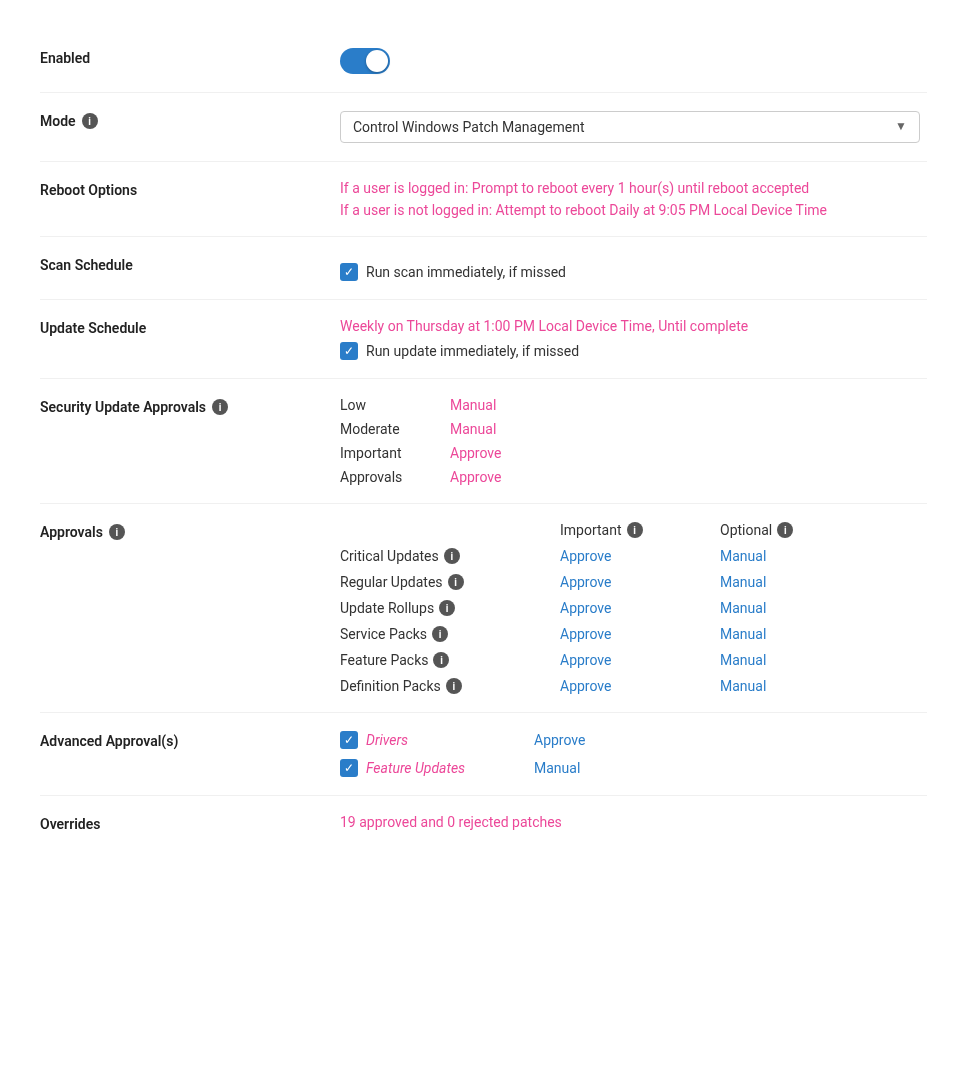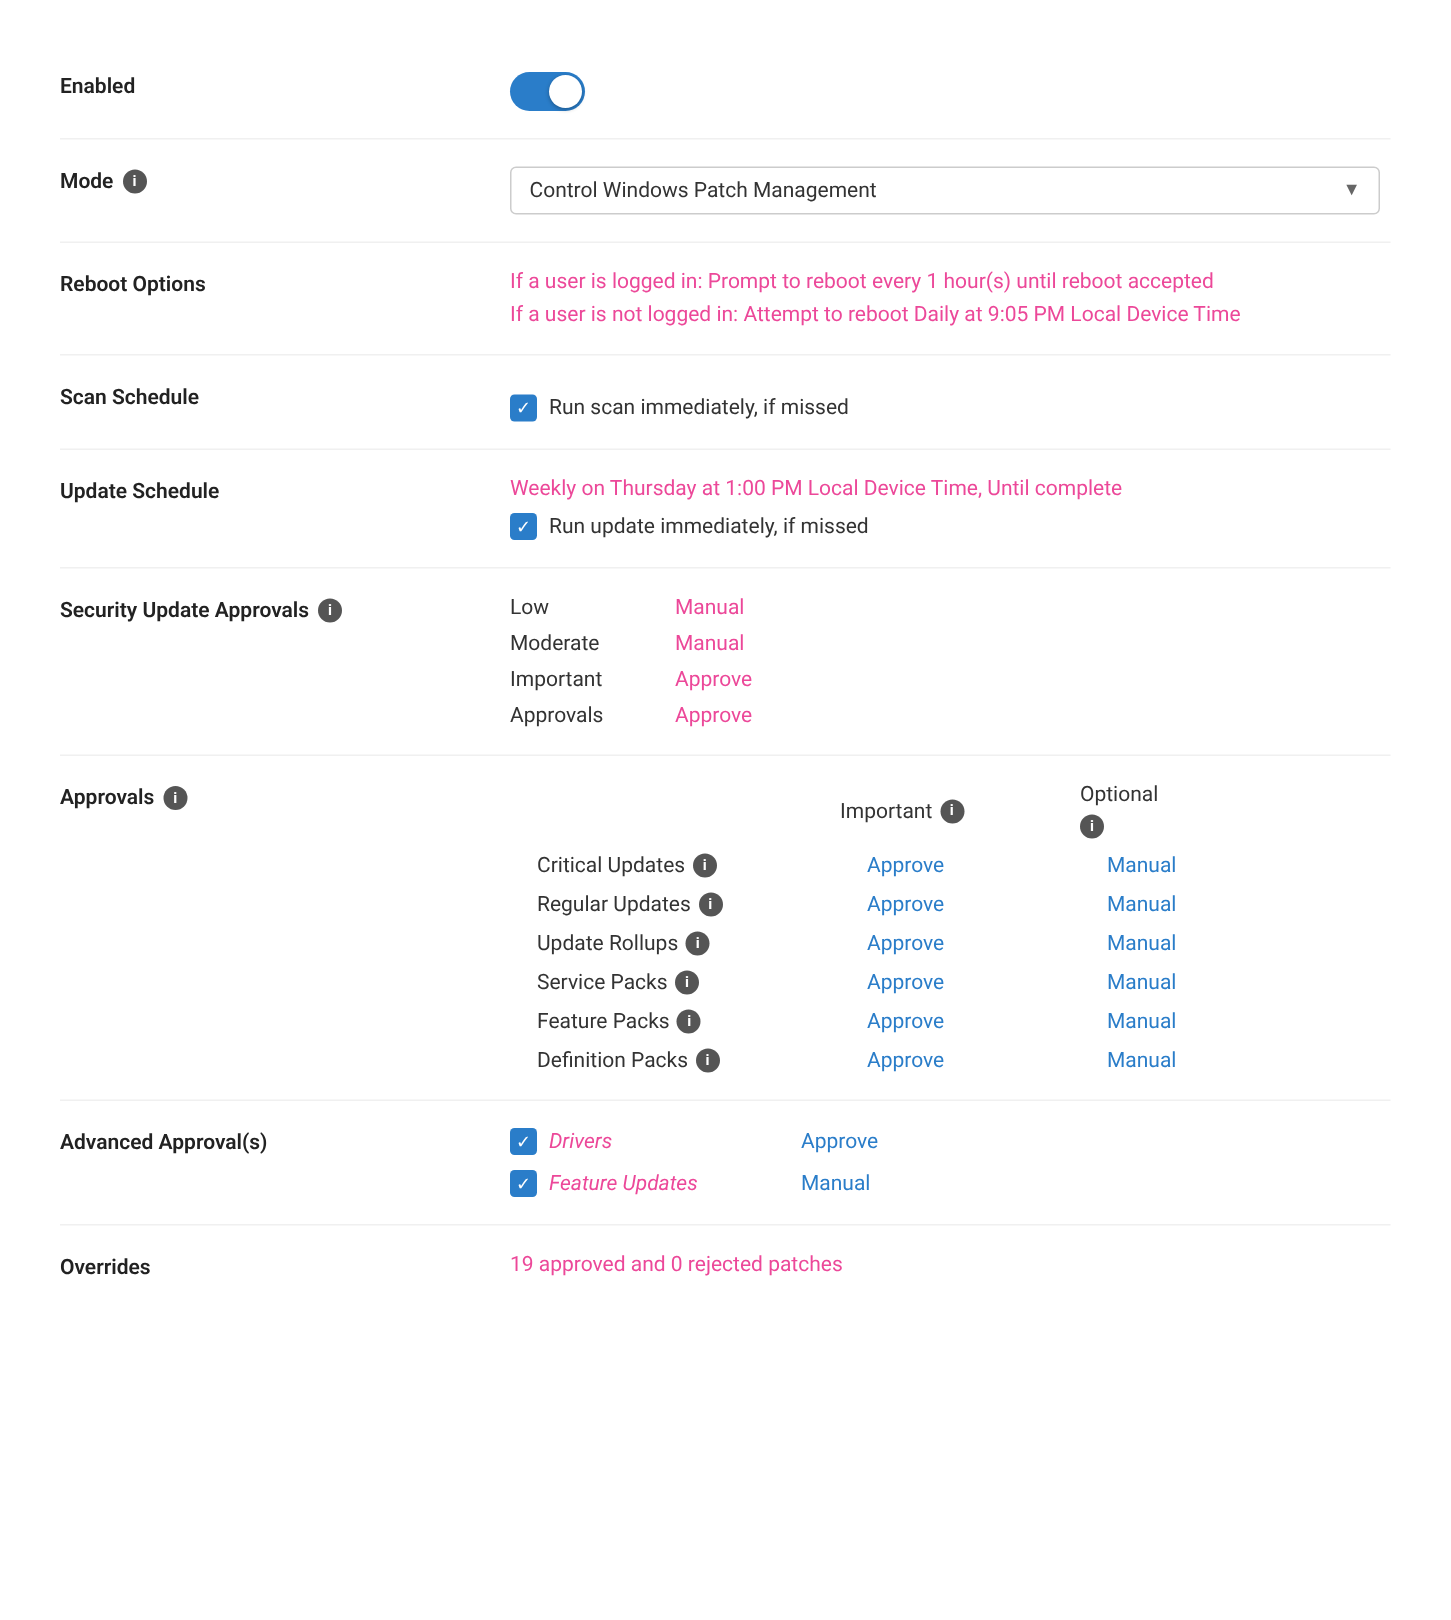--- a/index.html
+++ b/index.html
@@ -134,39 +134,37 @@
       width: 160px;
       display: flex;
       align-items: center;
       gap: 5px;
       color: #333;
       font-weight: normal;
     }
     .col-optional {
       width: 160px;
       display: flex;
-      align-items: flex-start;
+      align-items: flex-end;
       gap: 5px;
       color: #333;
       font-weight: normal;
-      flex-direction: column;
     }
     .approvals-data-row {
       display: flex;
       margin-bottom: 10px;
       align-items: center;
     }
     .approvals-data-row:last-child { margin-bottom: 0; }
     .cell-name {
       width: 220px;
       display: flex;
       align-items: flex-start;
       gap: 5px;
       color: #333;
-      margin-left: 18px;
     }
     .cell-val {
       width: 160px;
       color: #2a7dc9;
       cursor: pointer;
     }
     
     .adv-row {
       display: flex;
       align-items: center;

